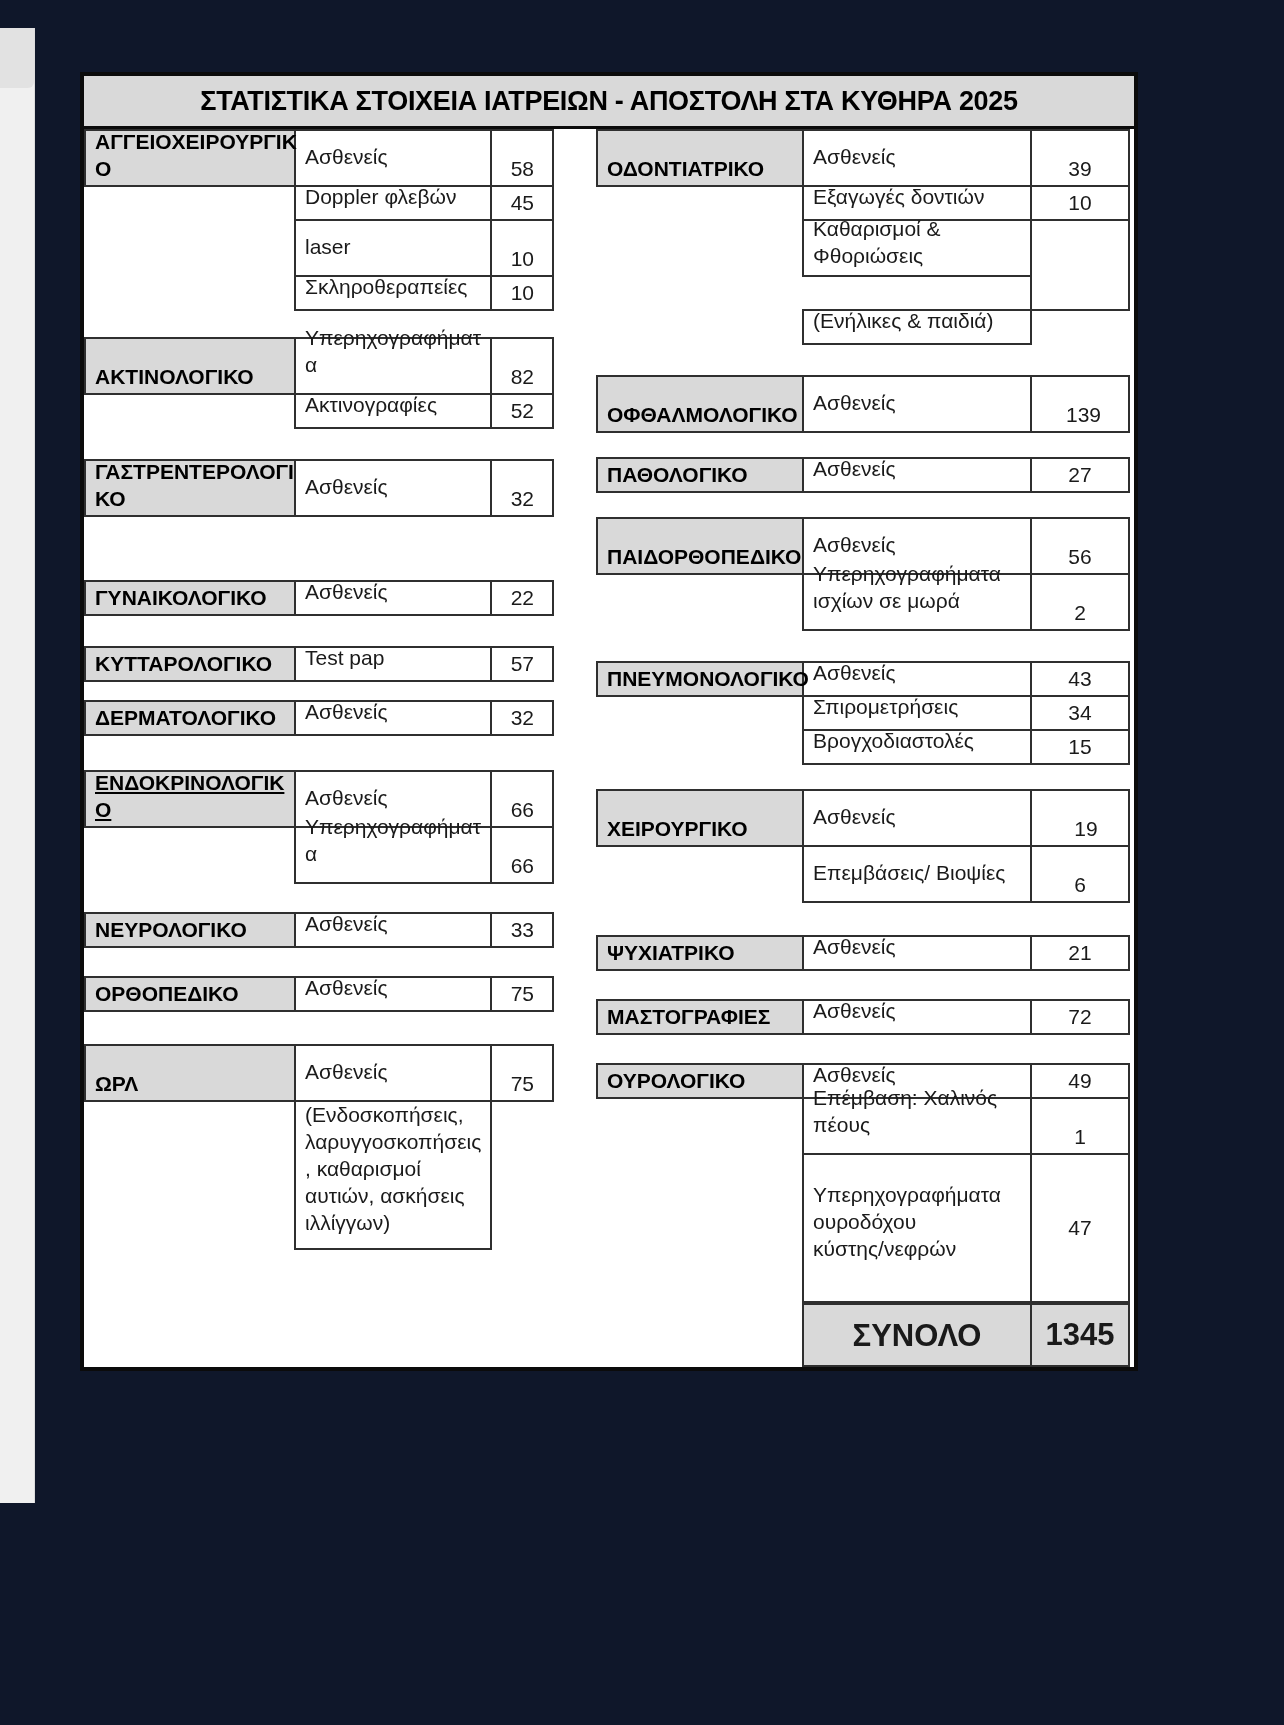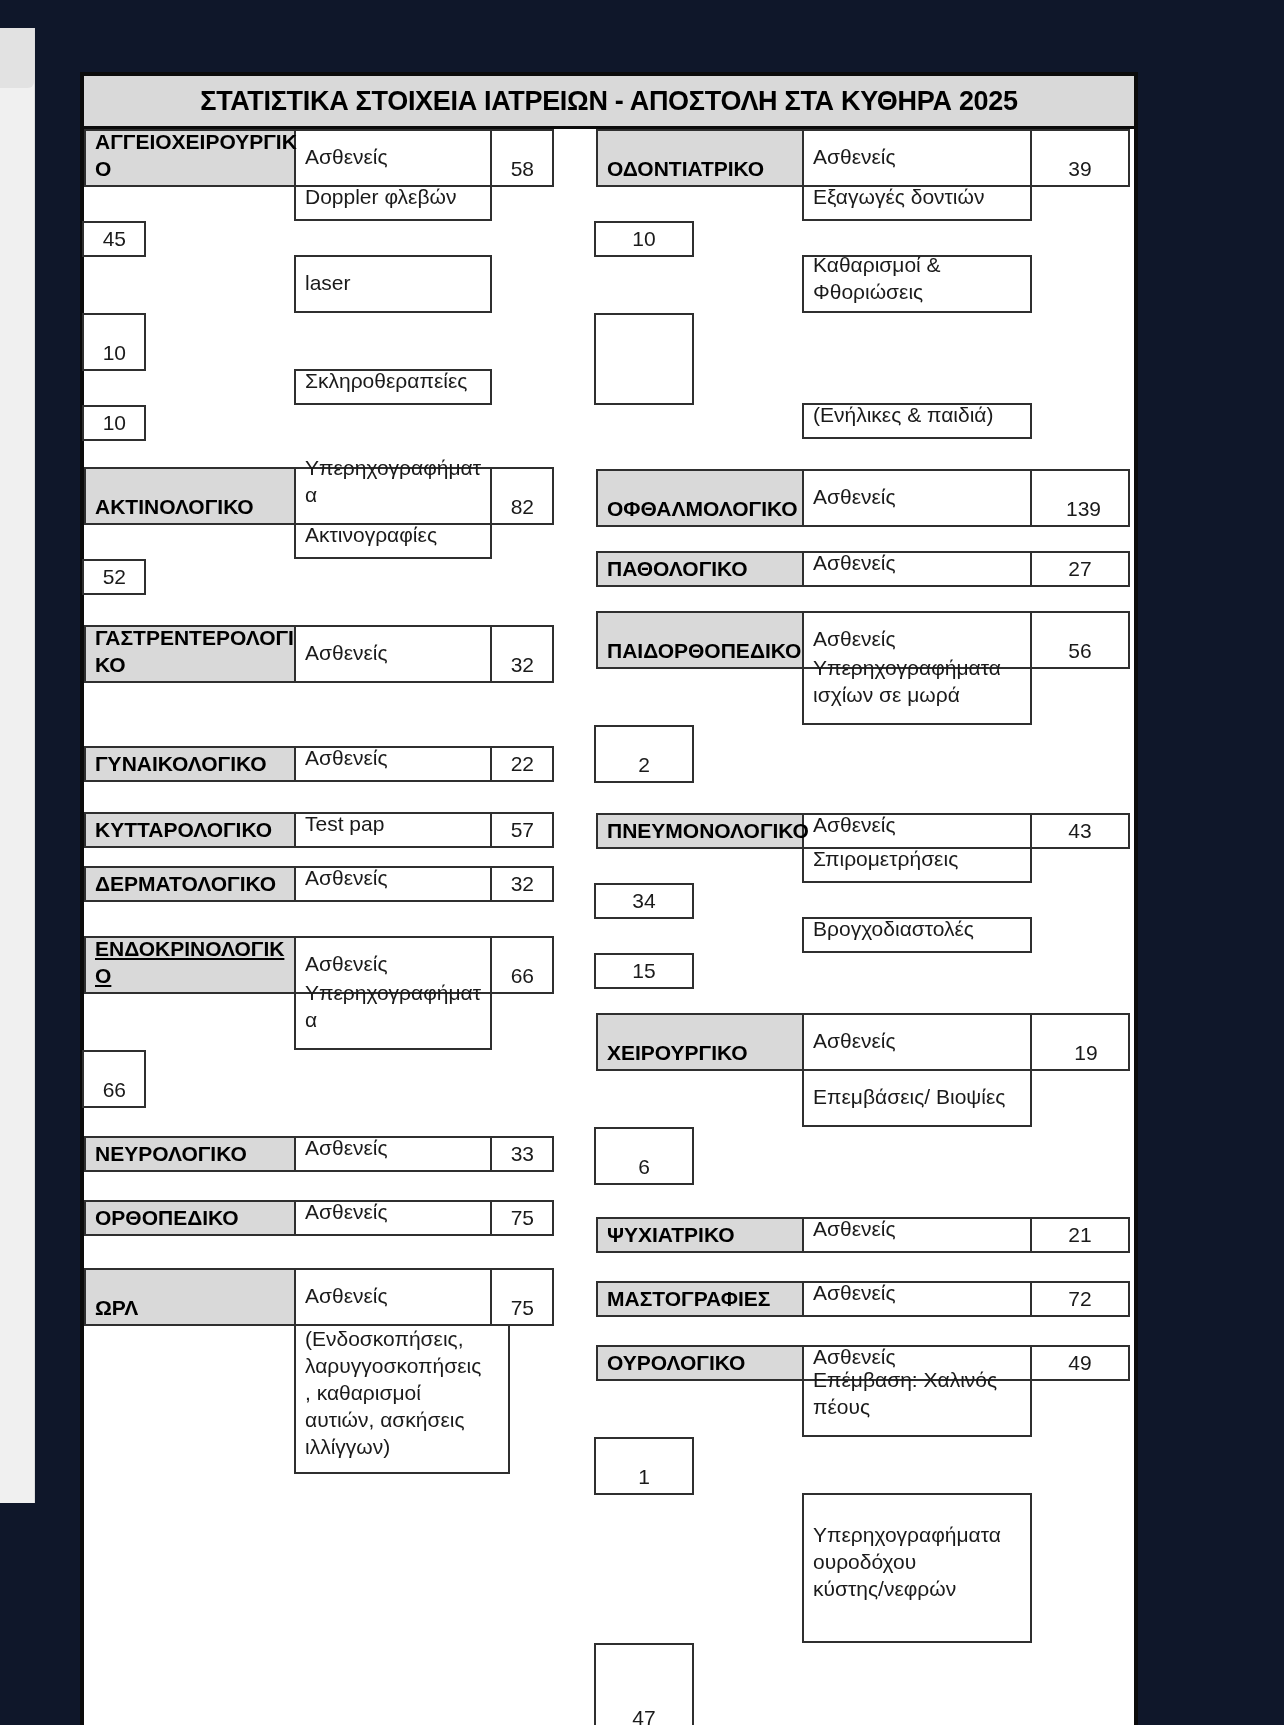--- a/index.html
+++ b/index.html
@@ -23,21 +23,21 @@
     display:flex;align-items:center;justify-content:center;
     font-weight:bold;font-size:27px;letter-spacing:-0.3px;color:#000;
   }
   .halves{display:flex;align-items:flex-start;}
   .half{display:block;}
   .half.left{width:472px;}
   .half.gap{width:40px;flex:none;}
   .half.right{width:536px;}
   .section{position:relative;}
   .row{display:flex;align-items:flex-start;}
-  .row + .row{margin-top:-2px;flex-direction:column;}
+  .row + .row{margin-top:-2px;}
   .cell{
     box-sizing:border-box;border:2px solid #2f2f2f;background:#fff;
     font-size:21px;line-height:27px;display:flex;overflow:visible;
     white-space:pre-line;
   }
   .cell.dept{
     position:absolute;left:0;top:0;background:#d9d9d9;font-weight:bold;
     padding:2px 4px 3px 9px;align-items:flex-end;color:#000;z-index:2;
   }
   .cell.label{padding:2px 6px 15px 9px;}
@@ -148,21 +148,21 @@
               <div class="cell num valign-c" style="height: 36px; width: 64px; margin-left: -2px;">75</div>
             </div>
           </div>
           <div class="section" style="margin-bottom: 0px;">
             <div class="cell dept valign-b" style="height: 58px; width: 212px;">ΩΡΛ</div>
             <div class="row">
               <div class="cell label valign-b" style="height: 58px; width: 198px; margin-left: 210px;">Ασθενείς</div>
               <div class="cell num valign-b" style="height: 58px; width: 64px; margin-left: -2px;">75</div>
             </div>
             <div class="row">
-              <div class="cell label valign-c" style="height: 150px; width: 216px; margin-left: 210px;">(Ενδοσκοπήσεις,
+              <div class="cell label valign-c" style="height: 150px; width: 198px; margin-left: 210px;">(Ενδοσκοπήσεις,
 λαρυγγοσκοπήσεις
 , καθαρισμοί
 αυτιών, ασκήσεις
 ιλλίγγων)</div>
             </div>
           </div>
         </div>
       <div class="half gap"></div>
       <div class="half right" id="half-right">
           <div class="section" style="margin-bottom: 30px;">

